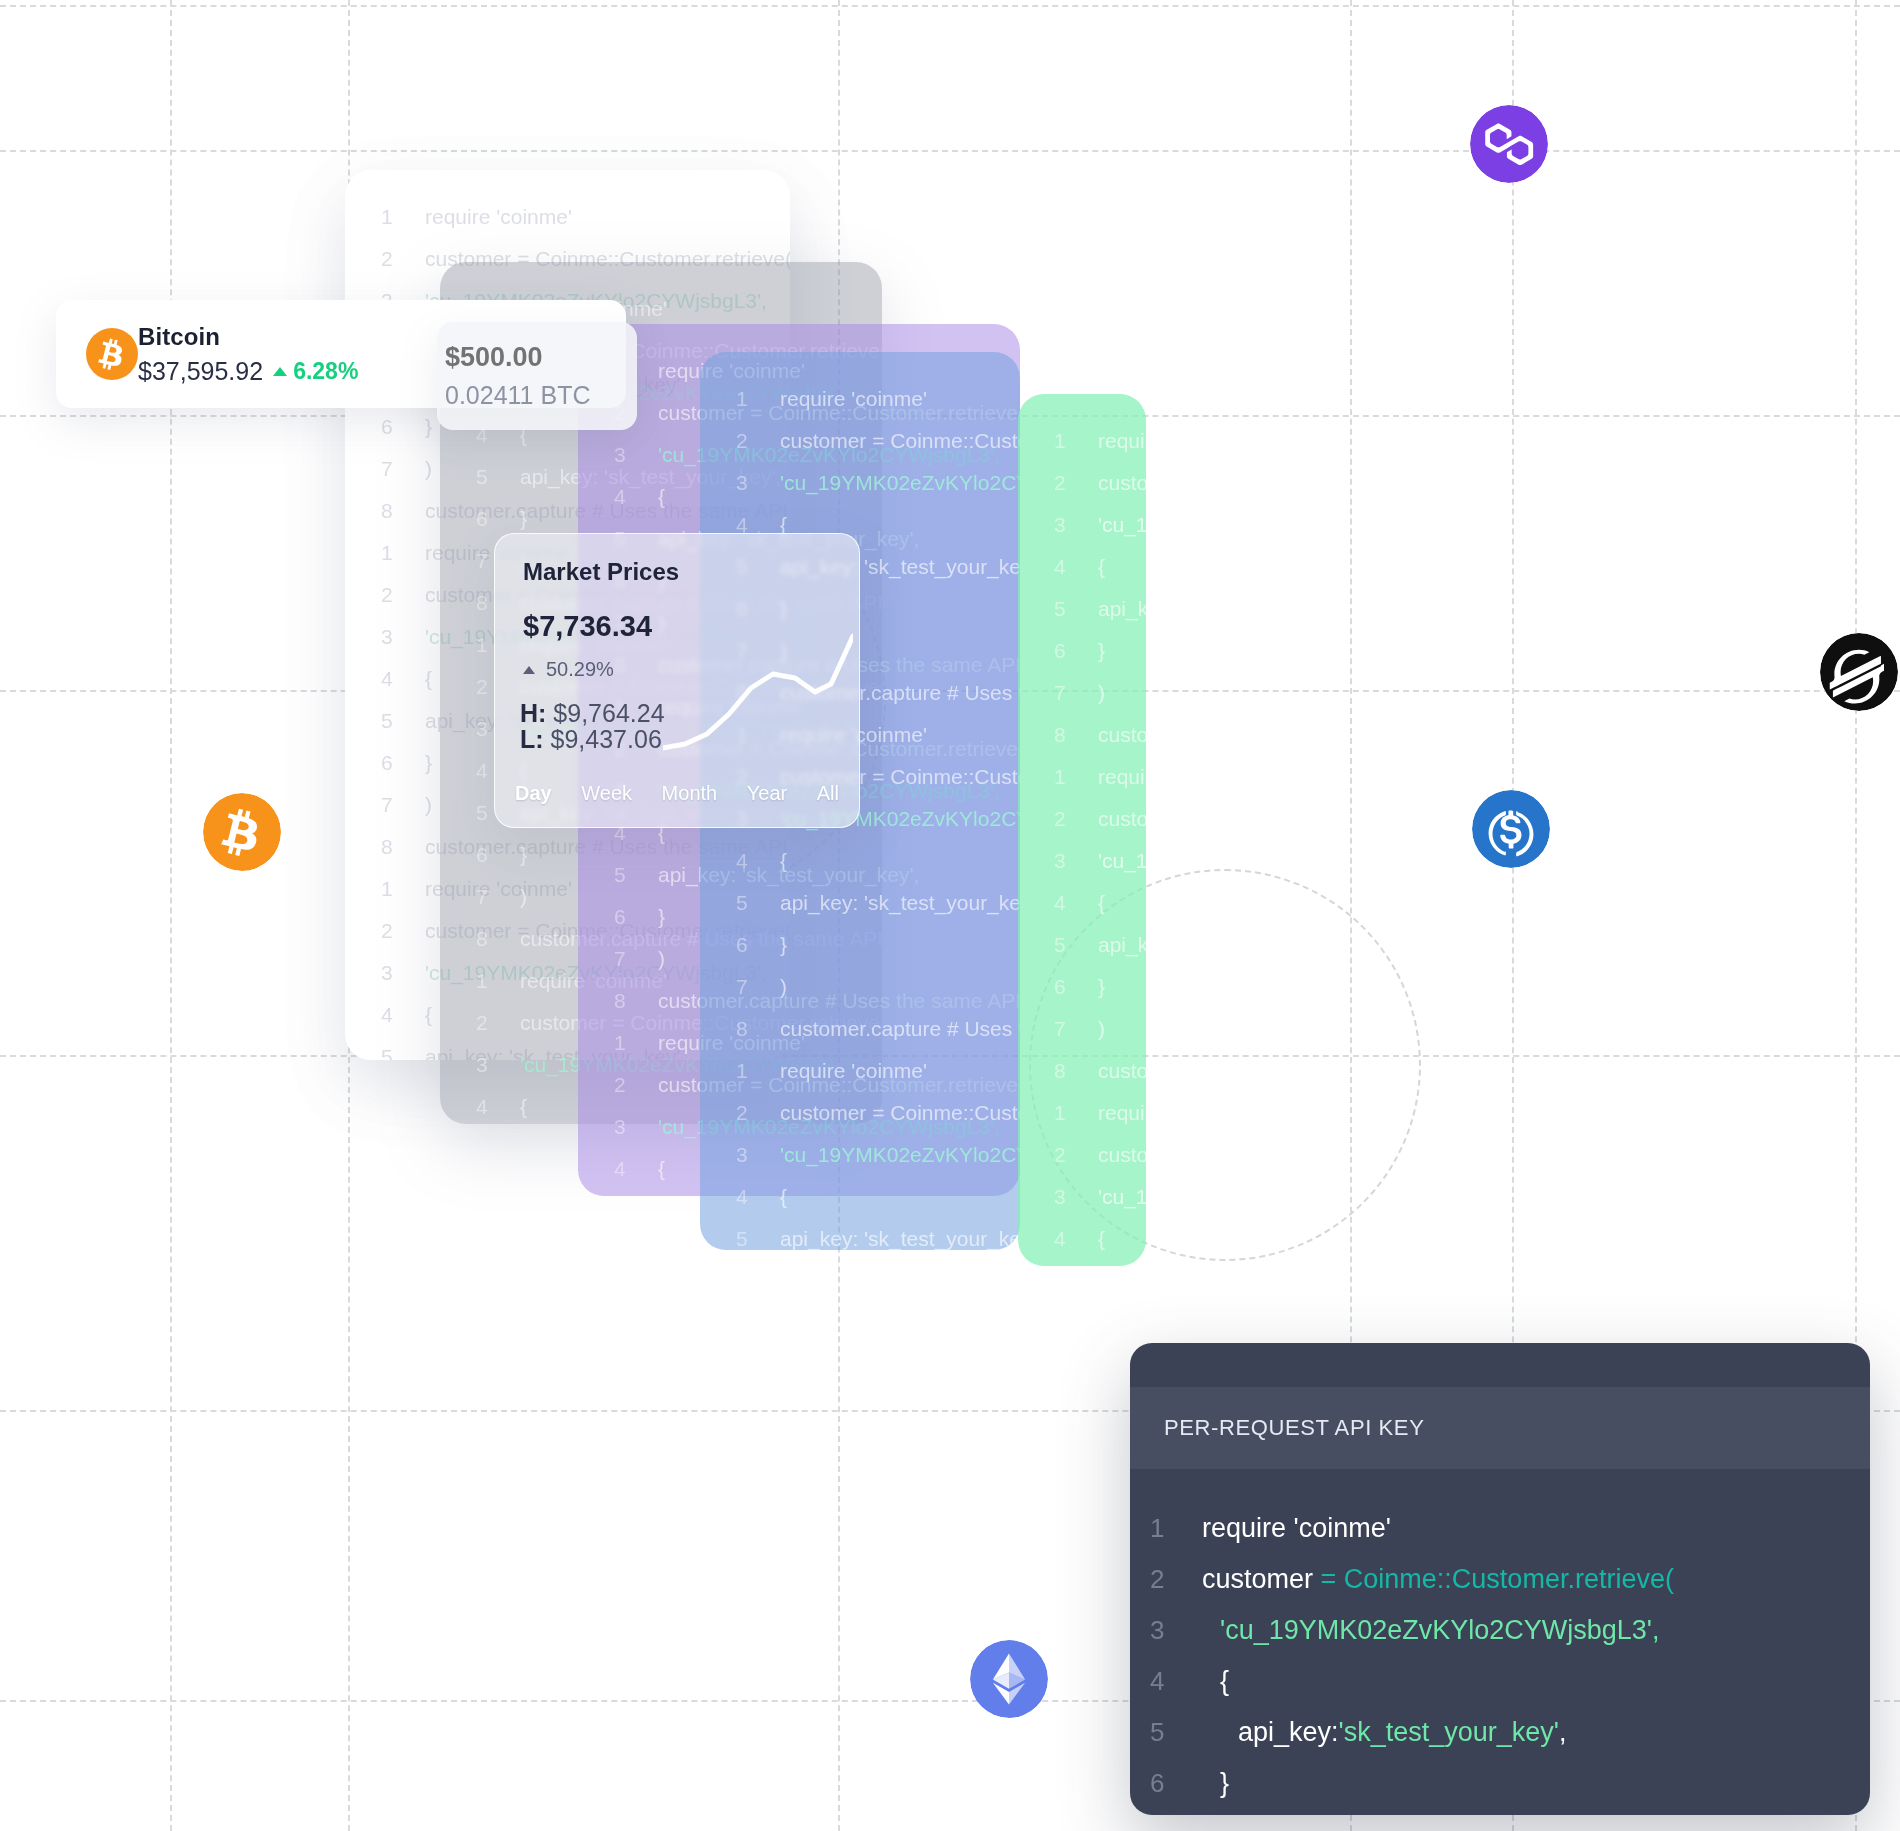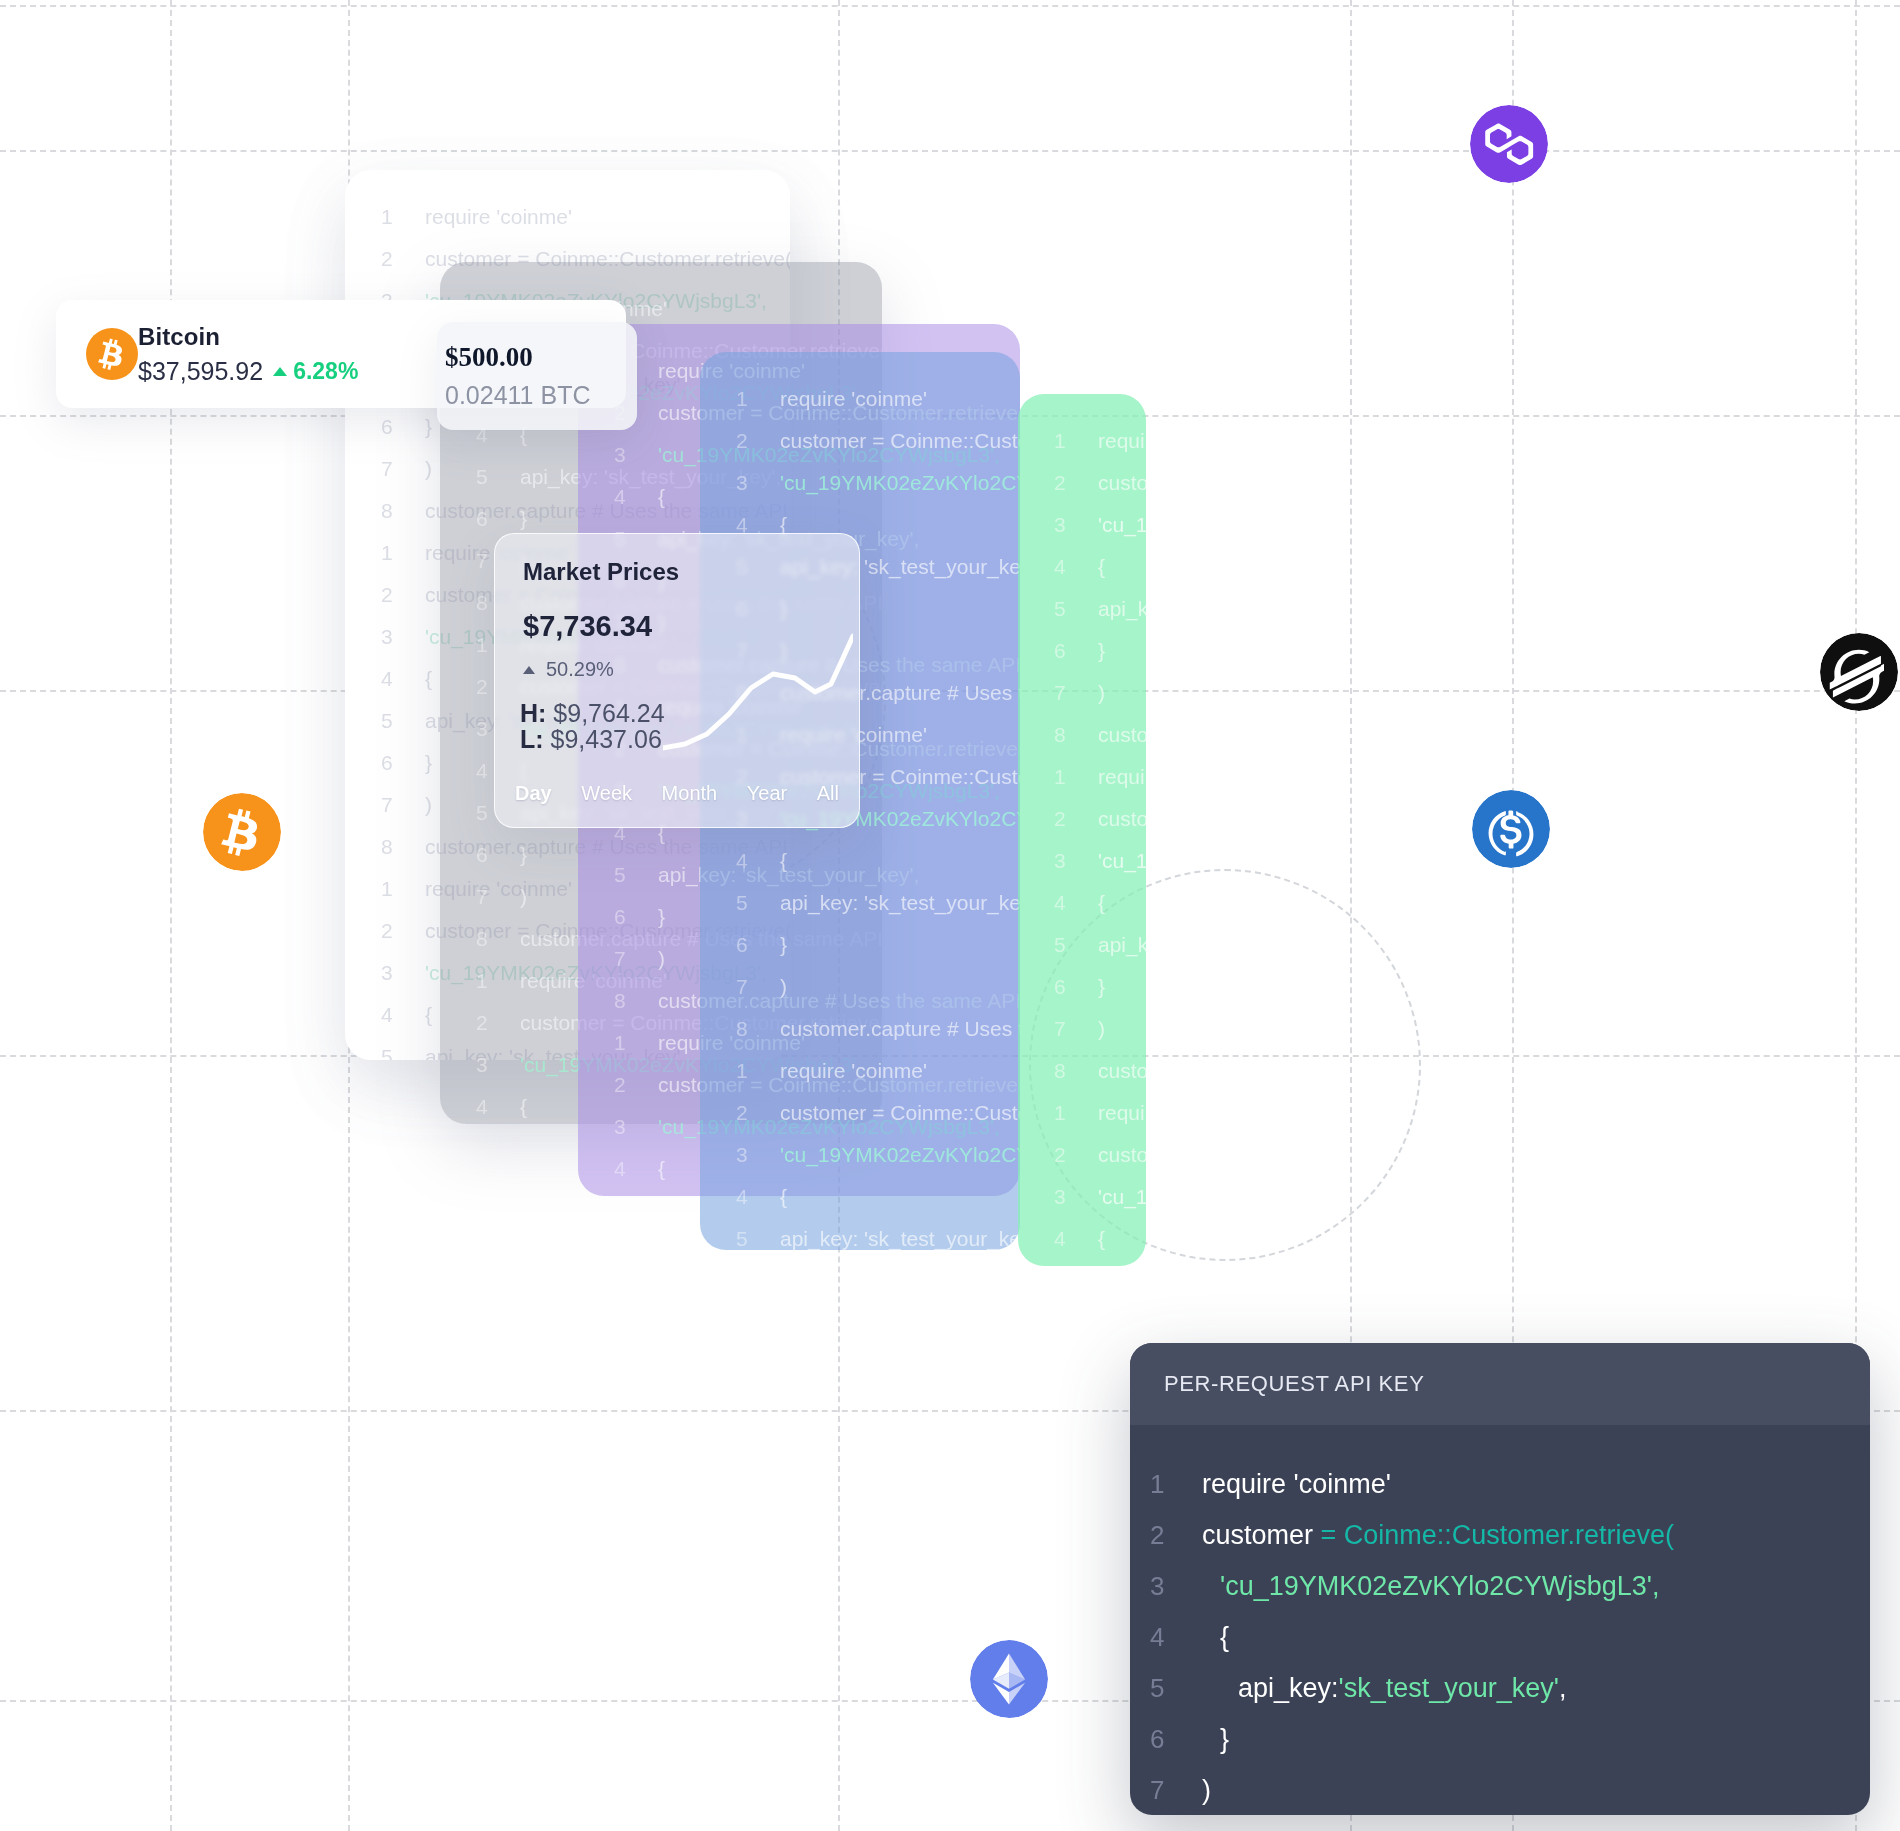--- a/index.html
+++ b/index.html
@@ -76,21 +76,21 @@
   .btc-chg { font-size:23px; font-weight:700; color:#17d07f; display:flex; align-items:center; gap:6px; }
   .tri-up { width:0;height:0;border-left:7px solid transparent;border-right:7px solid transparent;border-bottom:9px solid currentColor; }
 
   
   #buy-card {
     position:absolute; left:437px; top:322px; width:200px; height:108px;
     background:rgba(244,245,248,.88); border-radius:16px;
     box-shadow:0 14px 40px rgba(120,125,150,.14);
     display:flex; flex-direction:column; justify-content:center; padding-left:8px; gap:8px;
   }
-  .buy-amt { font-size:27px; font-weight:700; color:#0f172a;font-family:Liberation Serif, serif; }
+  .buy-amt { font-size:27px; font-weight:700; color:#737373; }
   .buy-sub { font-size:25px; color:#8e93a4; }
 
   
   #market-card {
     position:absolute; left:494px; top:533px; width:366px; height:295px;
     background:rgba(236,237,243,.62); border:1.5px solid rgba(255,255,255,.85);
     border-radius:20px; box-shadow:0 18px 50px rgba(110,115,145,.14);
     backdrop-filter:blur(2px);
   }
   .mp-title { position:absolute; left:28px; top:24px; font-size:24px; font-weight:700; color:#20243a; }
@@ -109,21 +109,21 @@
   
   #api-panel {
     position:absolute; left:1130px; top:1343px; width:740px; height:472px;
     background:#3c4256; border-radius:22px;
     box-shadow:0 26px 70px rgba(60,66,86,.30);
     overflow:hidden;
   }
   #api-head {
     height:82px; background:#474e62;
     display:flex; align-items:center; padding-left:34px;
-    font-size:22px; letter-spacing:.6px; color:#e6e9f2;
+    font-size:22px; letter-spacing:.6px; color:#e6e9f2;margin-top:44px;
   }
   #api-body { padding:34px 0 0 20px; }
   .api-row { display:flex; align-items:baseline; font-size:27px; line-height:51px; white-space:nowrap; }
   .api-ln { width:52px; flex:none; color:#767d94; font-size:26px; }
   .api-tx { color:#ffffff; }
   .api-tx .kw  { color:#ffffff; }
   .api-tx .lav { color:#14b8a6; }
   .api-tx .str { color:#6ee7a8; }
   .api-tx .ind1 { padding-left:18px; display:inline-block; }
   .api-tx .ind2 { padding-left:36px; display:inline-block; }

